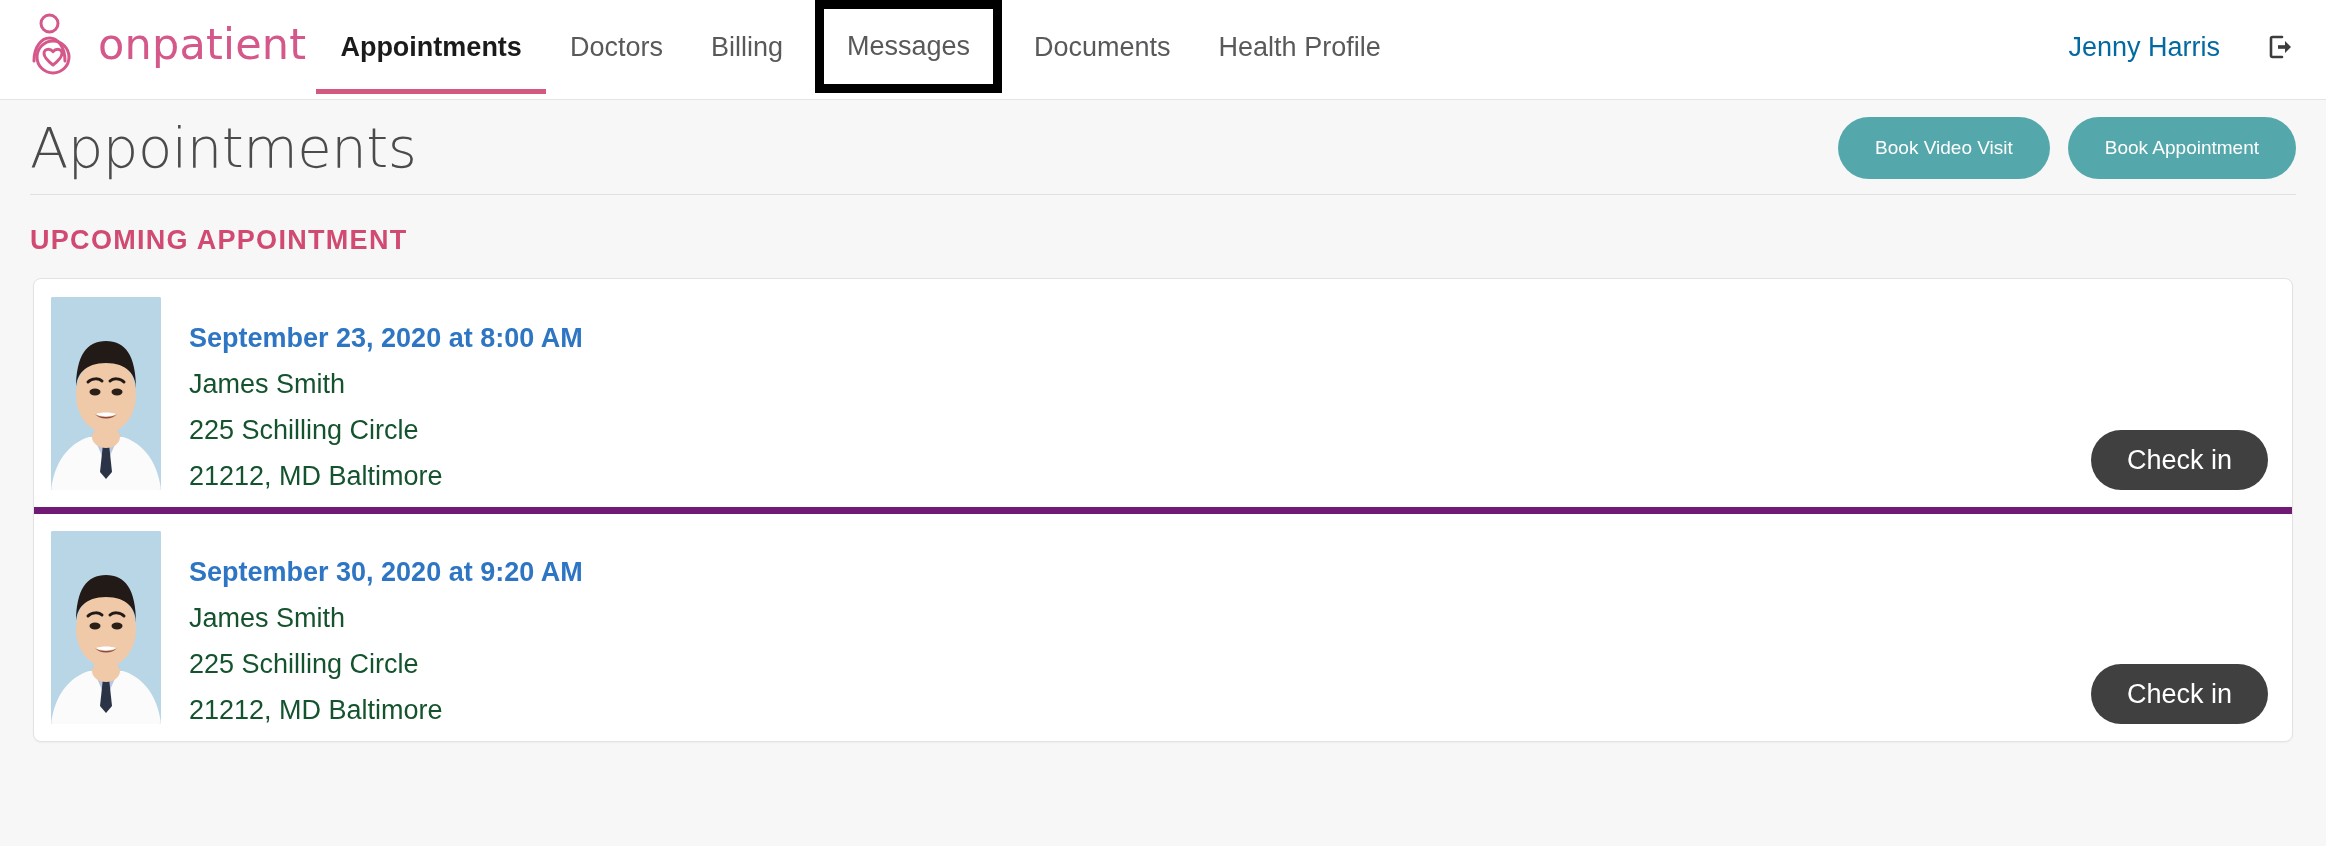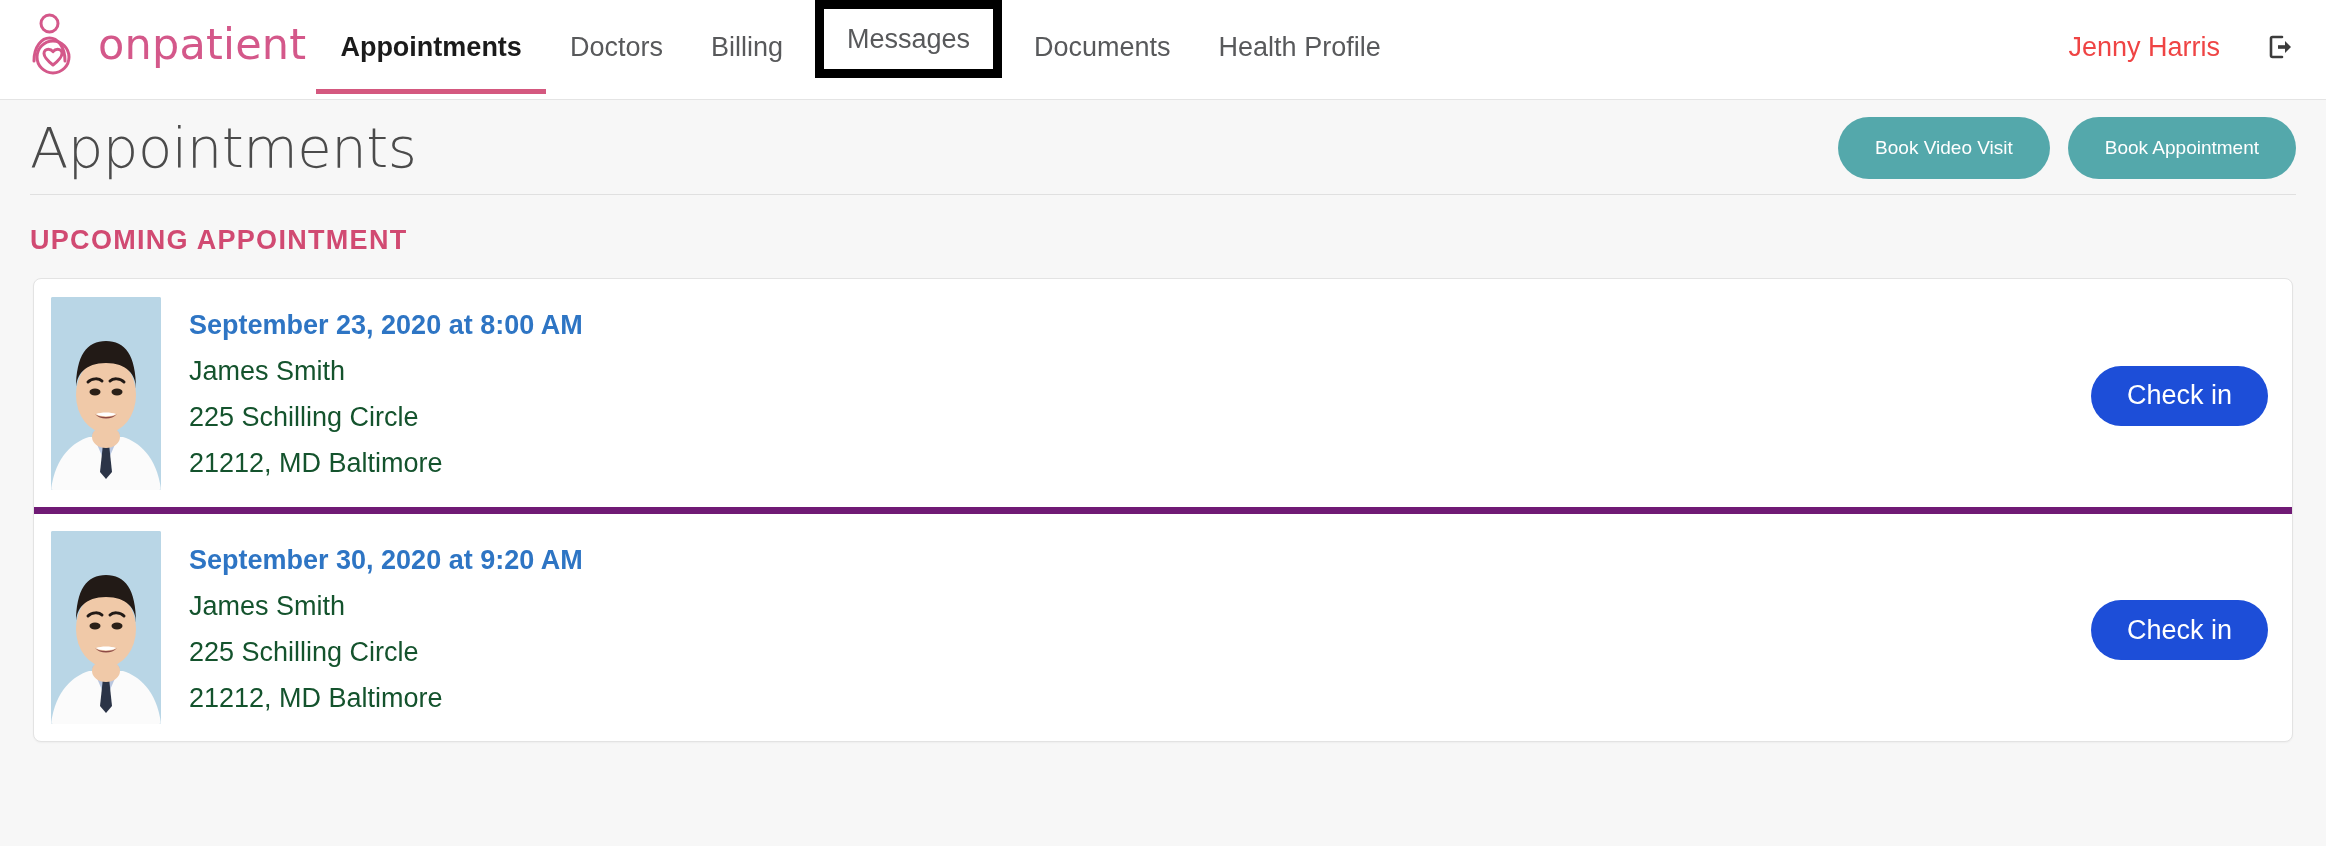--- a/index.html
+++ b/index.html
@@ -63,38 +63,38 @@
   .navitem.active { color: #1b1b1b; font-weight: 700; }
   .navitem.active::after {
     content: "";
     position: absolute;
     left: 0; right: 0; bottom: 0;
     height: 5px;
     background: #d4587f;
   }
   .navitem.boxed {
     border: 9px solid #000000;
-    height: 78px;
+    height: 93px;
     background: #fff;
     margin-left: 8px;
     margin-right: 8px;
     padding: 0 23px;
   }
 
   .useraread {
     display: flex;
     align-items: center;
     height: 94px;
     padding-right: 30px;
     gap: 46px;
     flex: 0 0 auto;
   }
   .username {
     font-size: 27px;
-    color: #ef4444;
+    color: #0369a1;
     white-space: nowrap;
     cursor: pointer;
   }
   .signout { width: 30px; height: 30px; display: block; cursor: pointer; }
 
   
   .pagehead {
     position: relative;
     height: 78px;
     margin: 0 30px;
@@ -144,21 +144,21 @@
     margin: 22px 33px 0 33px;
     background: #ffffff;
     border: 1px solid #e3e3e3;
     border-radius: 8px;
     box-shadow: 0 1px 2px rgba(0,0,0,0.04);
     overflow: hidden;
   }
   .appt-row {
     position: relative;
     display: flex;
-    align-items: center;
+    align-items: flex-end;
     padding: 17px 24px 17px 17px;
     min-height: 228px;
   }
   .appt-row + .appt-row { border-top: 7px solid #701a75; }
 
   .avatar {
     width: 110px;
     height: 193px;
     flex: 0 0 auto;
     border-radius: 2px;
@@ -185,21 +185,21 @@
   .appt-line {
     font-size: 27px;
     color: #14532d;
     line-height: 1;
     margin-bottom: 19px;
   }
   .appt-line:last-child { margin-bottom: 0; }
 
   .appt-action { flex: 0 0 auto; padding-top: 5px; }
   .btn-checkin {
-    background: #1d4ed8;
+    background: #404040;
     color: #ffffff;
     border: none;
     border-radius: 40px;
     font-size: 27px;
     height: 60px;
     padding: 0 36px;
     cursor: pointer;
     white-space: nowrap;
     font-family: "Liberation Sans", sans-serif;
   }

